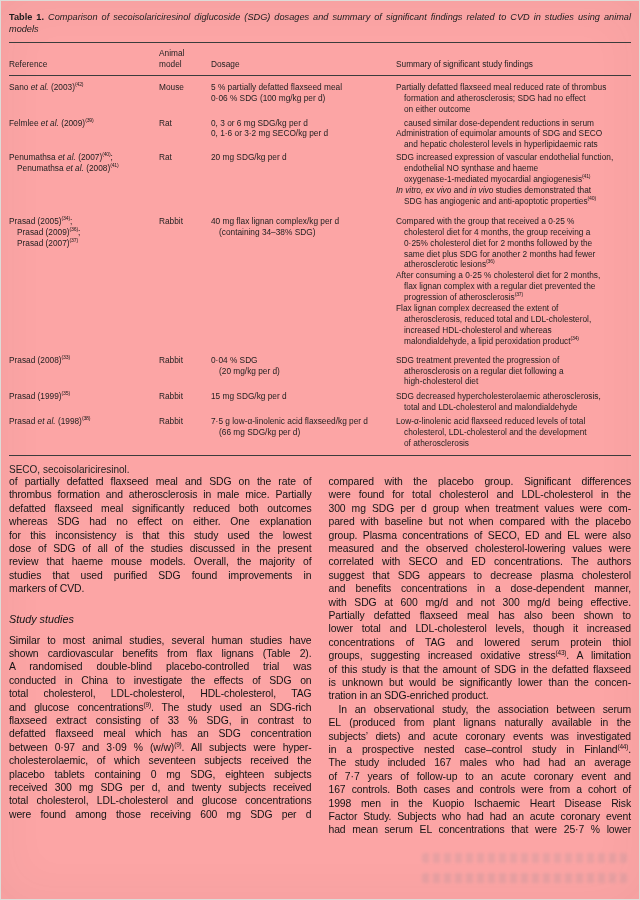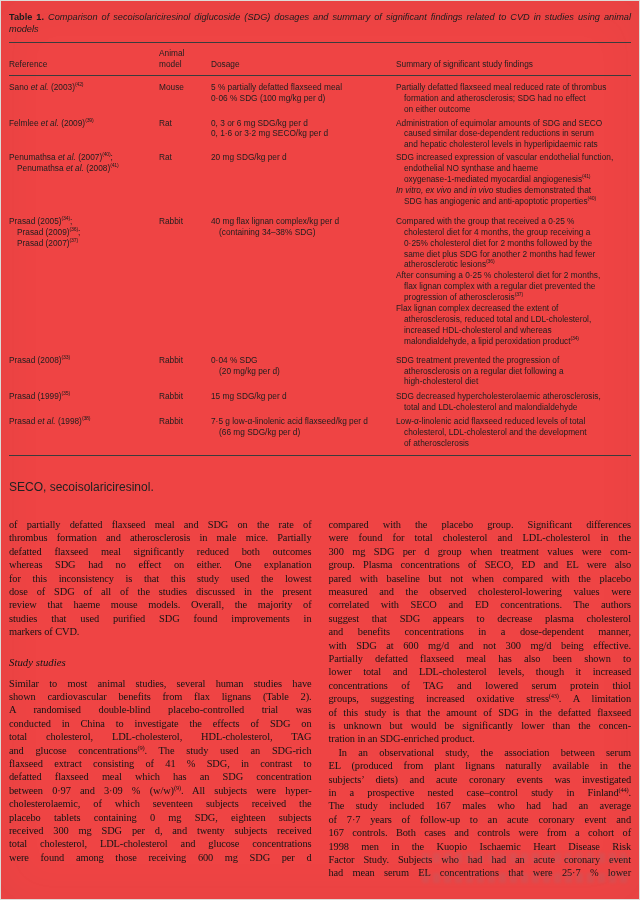--- a/index.html
+++ b/index.html
@@ -1,18 +1,18 @@
 <!DOCTYPE html>
 <html><head>
 <meta charset="utf-8">
 <style>
   *{box-sizing:border-box;margin:0;padding:0}
   html,body{width:640px;background:#e7e7e4}
   body{font-family:"Liberation Sans",sans-serif}
-  .page{position:relative;width:640px;height:900px;background:#ef4444;color:#1b1b1b;
+  .page{position:relative;width:640px;height:900px;background:#fca5a5;color:#1b1b1b;
         padding:8px 8px 0 8px;overflow:hidden;border:1px solid #dddcd8;
         box-shadow:inset 0 0 50px rgba(60,60,50,.05)}
   
   .ttl{margin-top:2px;font-size:9.2px;line-height:12px;color:#1c1c1c}
   .ttl-line.j{text-align:justify;text-align-last:justify}
   .ttl .b{font-weight:bold}
   .ttl .i{font-style:italic}
   
   .rule{border-top:1.4px solid #3c3c3c}
   .rule.r1{margin-top:7px}
@@ -20,23 +20,23 @@
   .rule.r3{margin-top:0}
   
   .trow{display:grid;grid-template-columns:150px 52px 185px 237px;
         font-size:8.3px;line-height:10.9px;color:#1e1e1e}
   .thead{margin-top:5px;align-items:end}
   .thead .tcell{align-self:end}
   #tbody{padding-top:6px;padding-bottom:6px}
   .tline{white-space:nowrap}
   .tline.ind{padding-left:8px}
   sup{font-size:.62em;line-height:0;vertical-align:super;letter-spacing:-.2px}
-  .fnote{font-size:12px;margin-top:24px;color:#222}
-  
-  .cols{display:flex;gap:17px;margin-top:24px;font-family:Liberation Serif, serif;color:#141414}
+  .fnote{font-size:10px;margin-top:8px;color:#222}
+  
+  .cols{display:flex;gap:17px;font-family:Liberation Sans, sans-serif;color:#141414}
   .col{width:303px}
   .bline{font-size:10.4px;line-height:13.4px;letter-spacing:-.1px;
          text-align:justify;text-align-last:justify}
   .bline.pend{text-align-last:left}
   .bline.pind{text-indent:10px}
   .bhead{font-style:italic;font-size:10.8px;margin:17px 0 9px 0}
   
   .watermark{position:absolute;right:12px;bottom:16px;width:205px;height:30px;opacity:.28;pointer-events:none}
   .watermark::before,.watermark::after{content:"";position:absolute;left:0;right:0;height:10px;
       background:repeating-linear-gradient(90deg,rgba(120,132,146,.55) 0 7px,transparent 7px 11px);
@@ -91,22 +91,22 @@
           <div class="tline">Felmlee <em>et al.</em> (2009)<sup>(39)</sup></div>
         </div>
         <div class="tcell">
           <div class="tline">Rat</div>
         </div>
         <div class="tcell">
           <div class="tline">0, 3 or 6 mg SDG/kg per d</div>
           <div class="tline">0, 1·6 or 3·2 mg SECO/kg per d</div>
         </div>
         <div class="tcell">
+          <div class="tline ind">caused similar dose-dependent reductions in serum</div>
           <div class="tline">Administration of equimolar amounts of SDG and SECO</div>
-          <div class="tline ind">caused similar dose-dependent reductions in serum</div>
           <div class="tline ind">and hepatic cholesterol levels in hyperlipidaemic rats</div>
         </div>
       </div>
       <div class="trow" style="margin-top: 2px;">
         <div class="tcell">
           <div class="tline">Penumathsa <em>et al.</em> (2007)<sup>(40)</sup>;</div>
           <div class="tline ind">Penumathsa <em>et al.</em> (2008)<sup>(41)</sup></div>
         </div>
         <div class="tcell">
           <div class="tline">Rat</div>
@@ -216,35 +216,35 @@
         <div class="bline">review that haeme mouse models. Overall, the majority of</div>
         <div class="bline">studies that used purified SDG found improvements in</div>
         <div class="bline pend">markers of CVD.</div>
         <div class="bhead">Study studies</div>
         <div class="bline">Similar to most animal studies, several human studies have</div>
         <div class="bline">shown cardiovascular benefits from flax lignans (Table 2).</div>
         <div class="bline">A randomised double-blind placebo-controlled trial was</div>
         <div class="bline">conducted in China to investigate the effects of SDG on</div>
         <div class="bline">total cholesterol, LDL-cholesterol, HDL-cholesterol, TAG</div>
         <div class="bline">and glucose concentrations<sup>(9)</sup>. The study used an SDG-rich</div>
-        <div class="bline">flaxseed extract consisting of 41 % SDG, in contrast to</div>
+        <div class="bline">flaxseed extract consisting of 33 % SDG, in contrast to</div>
         <div class="bline">defatted flaxseed meal which has an SDG concentration</div>
         <div class="bline">between 0·97 and 3·09 % (w/w)<sup>(9)</sup>. All subjects were hyper-</div>
         <div class="bline">cholesterolaemic, of which seventeen subjects received the</div>
         <div class="bline">placebo tablets containing 0 mg SDG, eighteen subjects</div>
         <div class="bline">received 300 mg SDG per d, and twenty subjects received</div>
         <div class="bline">total cholesterol, LDL-cholesterol and glucose concentrations</div>
         <div class="bline">were found among those receiving 600 mg SDG per d</div>
       </div>
     <div class="col" id="col-right">
         <div class="bline">compared with the placebo group. Significant differences</div>
         <div class="bline">were found for total cholesterol and LDL-cholesterol in the</div>
         <div class="bline">300 mg SDG per d group when treatment values were com-</div>
+        <div class="bline">pared with baseline but not when compared with the placebo</div>
         <div class="bline">group. Plasma concentrations of SECO, ED and EL were also</div>
-        <div class="bline">pared with baseline but not when compared with the placebo</div>
         <div class="bline">measured and the observed cholesterol-lowering values were</div>
         <div class="bline">correlated with SECO and ED concentrations. The authors</div>
         <div class="bline">suggest that SDG appears to decrease plasma cholesterol</div>
         <div class="bline">and benefits concentrations in a dose-dependent manner,</div>
         <div class="bline">with SDG at 600 mg/d and not 300 mg/d being effective.</div>
         <div class="bline">Partially defatted flaxseed meal has also been shown to</div>
         <div class="bline">lower total and LDL-cholesterol levels, though it increased</div>
         <div class="bline">concentrations of TAG and lowered serum protein thiol</div>
         <div class="bline">groups, suggesting increased oxidative stress<sup>(43)</sup>. A limitation</div>
         <div class="bline">of this study is that the amount of SDG in the defatted flaxseed</div>

